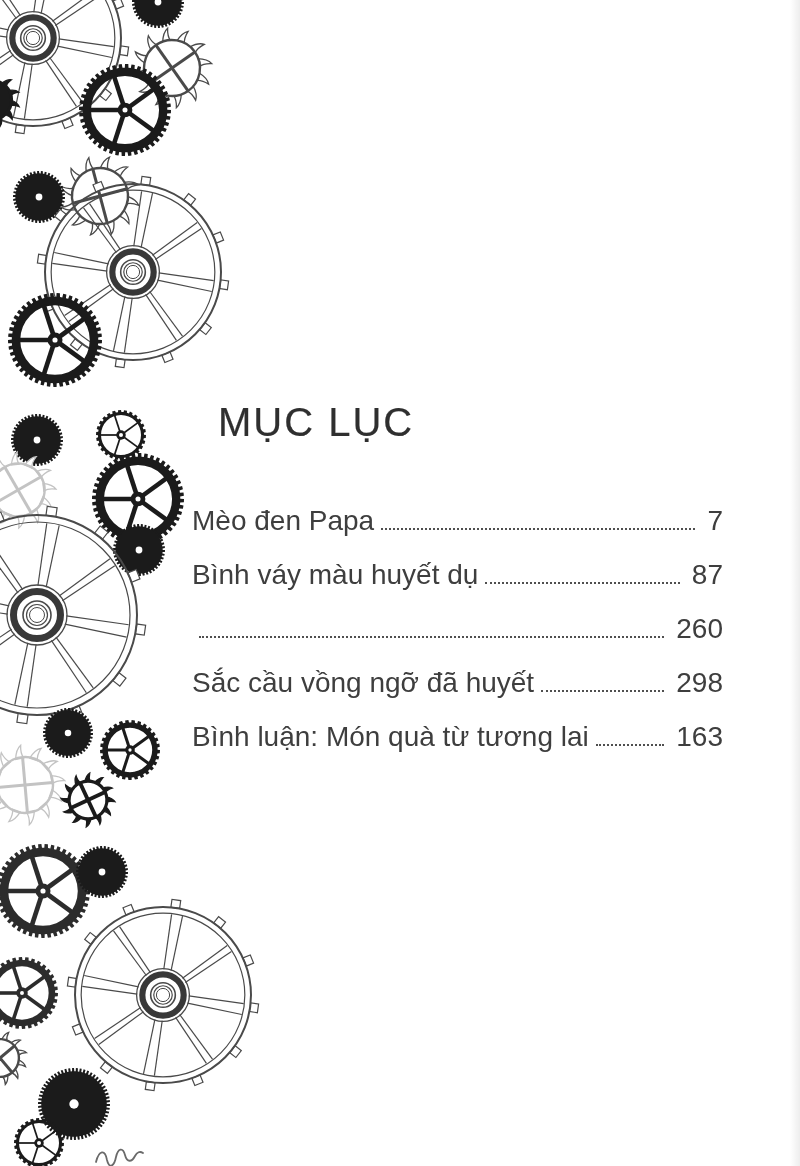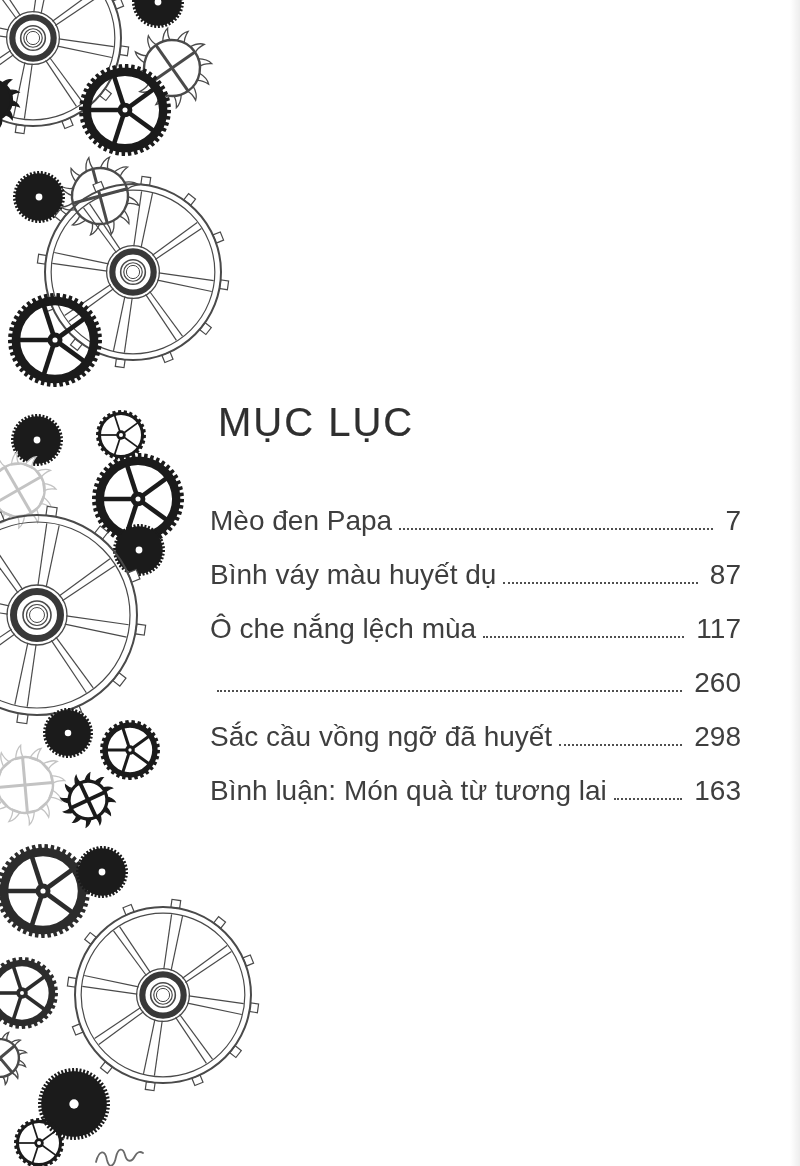--- a/index.html
+++ b/index.html
@@ -8,21 +8,21 @@
     font-family:"Liberation Sans", sans-serif;
   }
   .page{position:absolute;inset:0;}
   #gears{position:absolute;left:0;top:0;}
   .title{
     position:absolute;left:202px;top:384px;margin:16px;
     font-size:40px;font-weight:400;letter-spacing:2px;
     color:var(--title,#2f2f2f);
     -webkit-text-stroke:0.2px var(--title,#2f2f2f);
   }
-  .toc{position:absolute;left:210px;top:494px;width:531px;}
+  .toc{position:absolute;left:192px;top:494px;width:531px;}
   .row{
     display:flex;align-items:baseline;height:54px;line-height:54px;
     font-size:28px;color:var(--text,#3e3e3e);
   }
   .lbl,.num{white-space:nowrap;}
   .dots{
     flex:1;height:0;align-self:baseline;
     border-bottom:2.6px dotted var(--dots,#4f4f4f);
     margin:0 12px 0 7px;
   }
@@ -684,25 +684,20 @@
     <span class="dots"></span>
     <span class="num">7</span>
   </div>
 
   <div class="row">
     <span class="lbl">Bình váy màu huyết dụ</span>
     <span class="dots"></span>
     <span class="num">87</span>
   </div>
 
-  <div class="row">
-    <span class="lbl">Ô che nắng lệch mùa</span>
-    <span class="dots"></span>
-    <span class="num">117</span>
-  </div>
 
   <div class="row">
     <span class="dots"></span>
     <span class="num">260</span>
   </div>
 
   <div class="row">
     <span class="lbl">Sắc cầu vồng ngỡ đã huyết</span>
     <span class="dots"></span>
     <span class="num">298</span>

